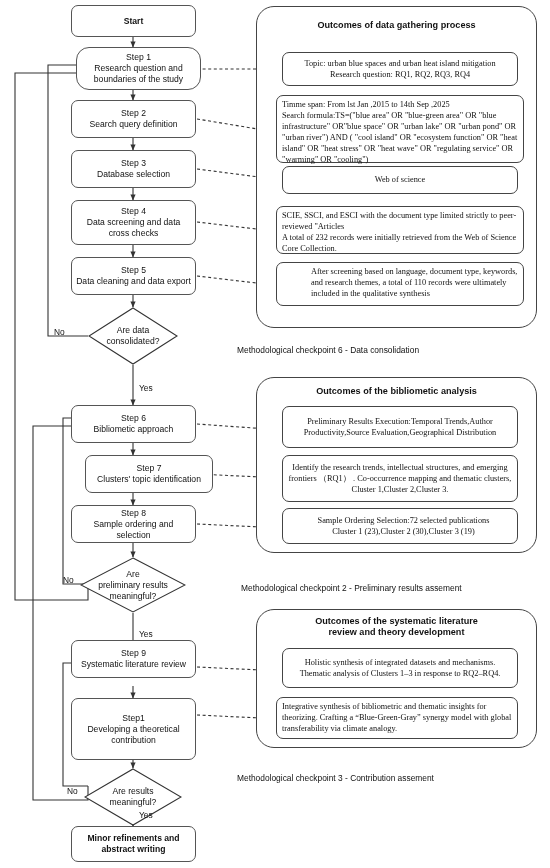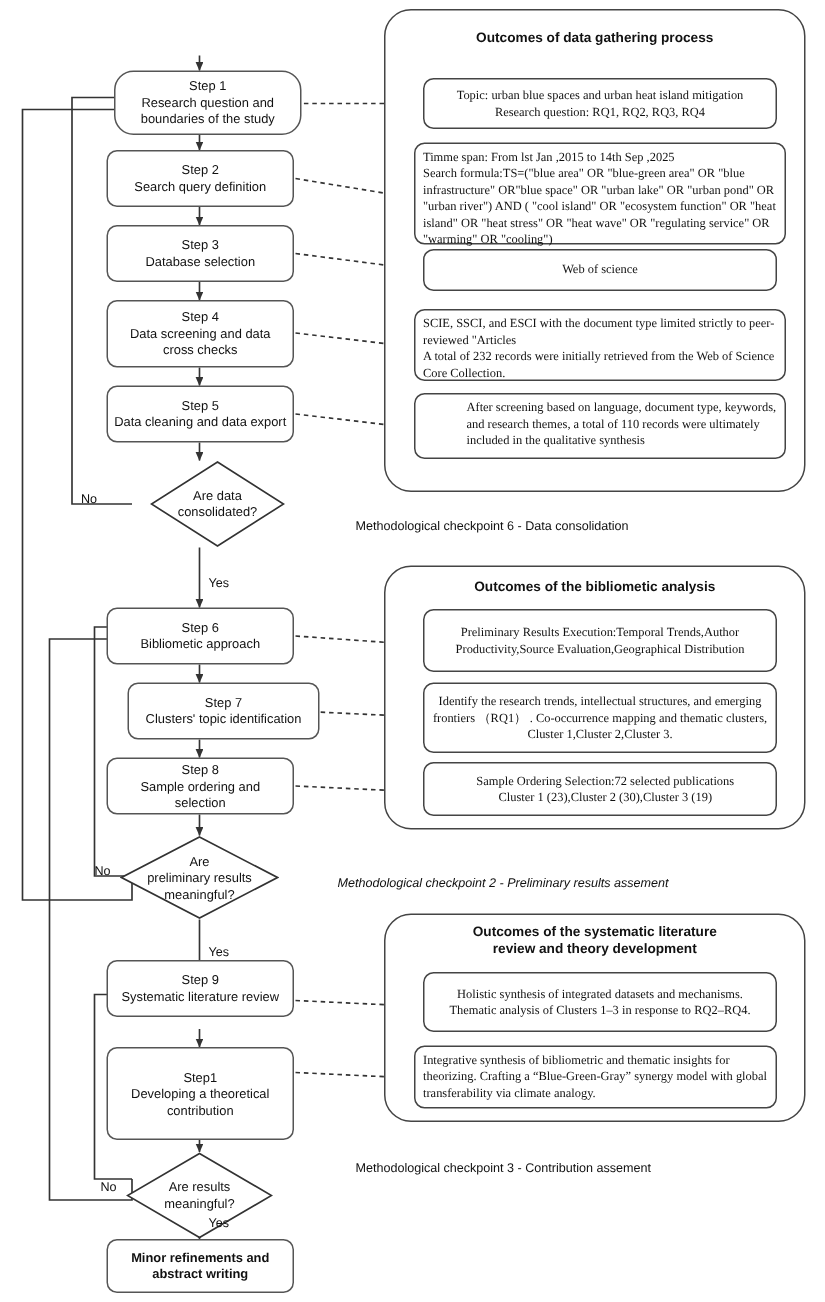--- a/index.html
+++ b/index.html
@@ -88,20 +88,23 @@
 
       <path d="M197,424 L282,430" marker-end="url(#ahd)"></path>
       <path d="M197,474 L282,478" marker-end="url(#ahd)"></path>
       <path d="M197,524 L282,528" marker-end="url(#ahd)"></path>
 
       <path d="M197,667 L282,671" marker-end="url(#ahd)"></path>
       <path d="M197,715 L282,719" marker-end="url(#ahd)"></path>
     </g>
   </svg>
 
+  <div class="node bold" style="left:71px;top:5px;width:125px;height:32px;">
+    <span class="lines">Start</span>
+  </div>
 
   <div class="node" style="left:76px;top:47px;width:125px;height:43px;border-radius:13px;">
     <span class="lines">Step 1<br>Research question and<br>boundaries of the study</span>
   </div>
 
   <div class="node" style="left:71px;top:100px;width:125px;height:38px;">
     <span class="lines">Step 2<br>Search query definition</span>
   </div>
 
   <div class="node" style="left:71px;top:150px;width:125px;height:38px;">
@@ -109,21 +112,21 @@
   </div>
 
   <div class="node" style="left:71px;top:200px;width:125px;height:45px;">
     <span class="lines">Step 4<br>Data screening and data<br>cross checks</span>
   </div>
 
   <div class="node" style="left:71px;top:257px;width:125px;height:38px;">
     <span class="lines">Step 5<br>Data cleaning and data export</span>
   </div>
 
-  <div class="diamond" style="left:100px;top:307px;width:90px;height:58px;">
+  <div class="diamond" style="left:88px;top:307px;width:90px;height:58px;">
     <svg width="90" height="58" viewBox="0 0 90 58">
       <polygon points="45,1 89,29 45,57 1,29" fill="#fff" stroke="#333" stroke-width="1.1"></polygon>
     </svg>
     <span class="dlabel">Are data<br>consolidated?</span>
   </div>
 
   <div class="node" style="left:71px;top:405px;width:125px;height:38px;">
     <span class="lines">Step 6<br>Bibliometic approach</span>
   </div>
 
@@ -201,21 +204,21 @@
   </div>
 
   <div class="obox center" style="left:282px;top:455px;width:236px;height:47px;">
     <span>Identify the research trends, intellectual structures, and emerging frontiers （RQ1） . Co-occurrence mapping and thematic clusters, Cluster 1,Cluster 2,Cluster 3.</span>
   </div>
 
   <div class="obox center" style="left:282px;top:508px;width:236px;height:36px;padding-left:12px;">
     <span>Sample Ordering Selection:72 selected publications<br>Cluster 1 (23),Cluster 2 (30),Cluster 3 (19)</span>
   </div>
 
-  <div class="checkpoint" style="left:225px;top:583px;font-style:italic;">Methodological checkpoint 2 - Preliminary results assement</div>
+  <div class="checkpoint" style="left:241px;top:583px;">Methodological checkpoint 2 - Preliminary results assement</div>
 
   <div class="panel" style="left:256px;top:609px;width:281px;height:139px;"></div>
   <div class="panel-title" style="left:256px;top:616px;width:281px;">Outcomes of the systematic literature<br>review and theory development</div>
 
   <div class="obox center" style="left:282px;top:648px;width:236px;height:40px;">
     <span>Holistic synthesis of integrated datasets and mechanisms.<br>Thematic analysis of Clusters 1–3 in response to RQ2–RQ4.</span>
   </div>
 
   <div class="obox left" style="left:276px;top:697px;width:242px;height:42px;">
     <span>Integrative synthesis of bibliometric and thematic insights for theorizing. Crafting a “Blue-Green-Gray” synergy model with global transferability via climate analogy.</span>

